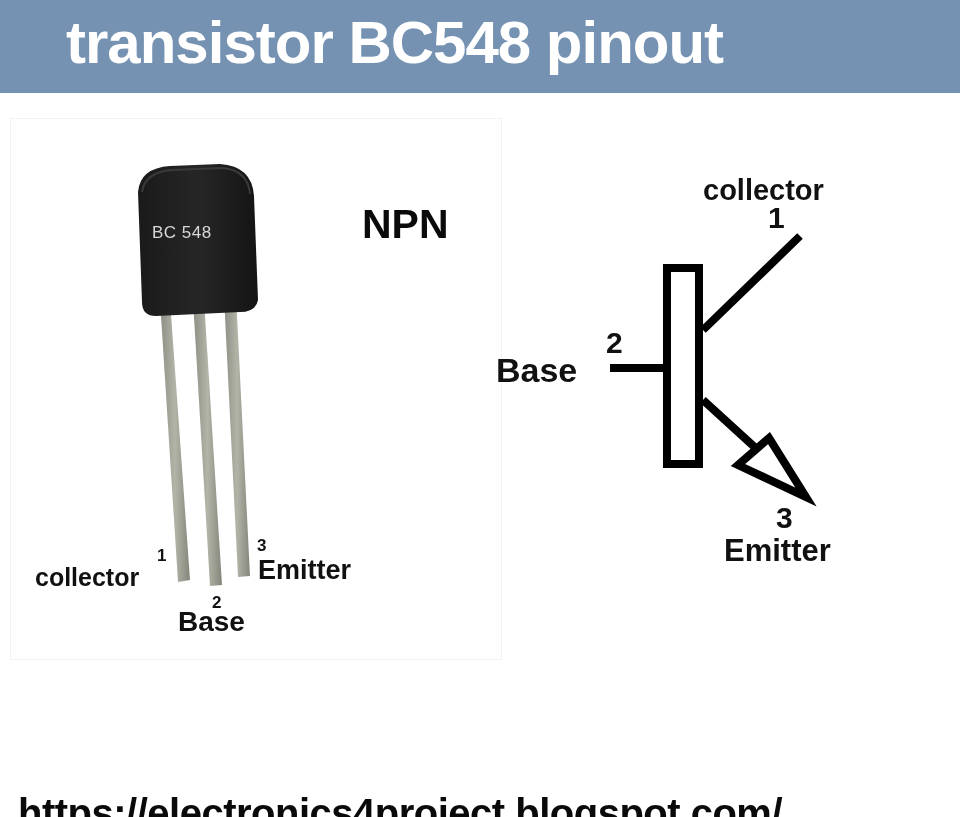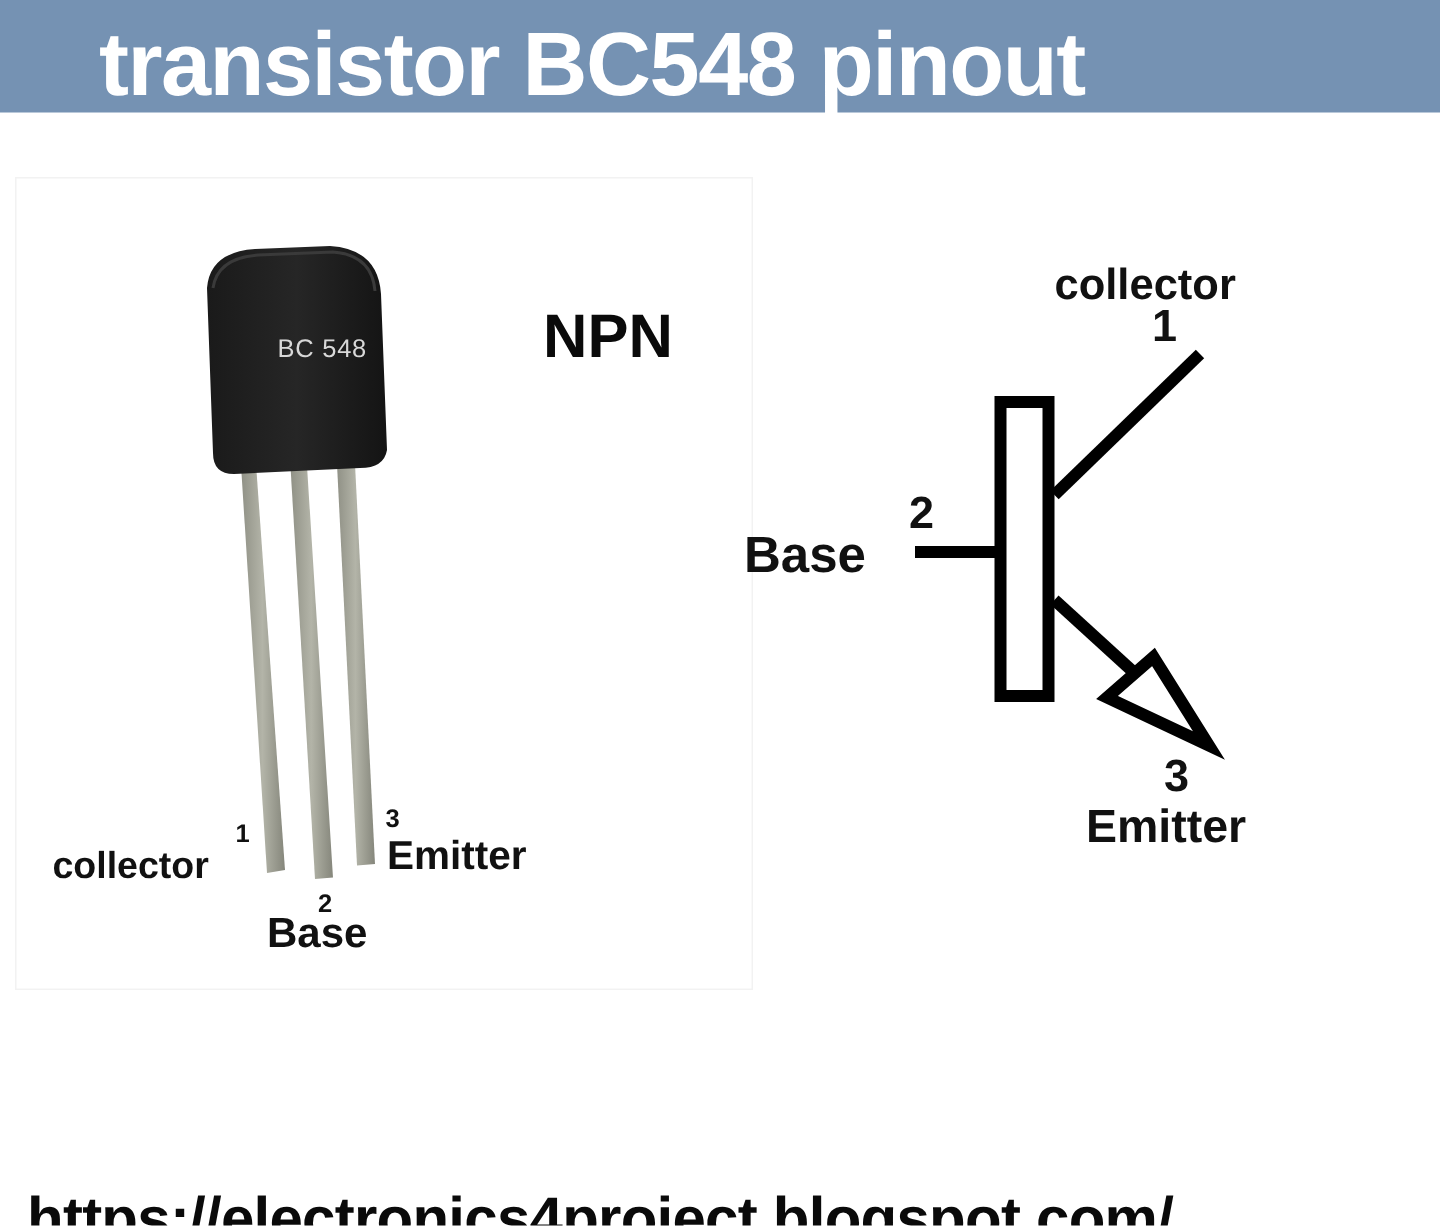--- a/index.html
+++ b/index.html
@@ -1,21 +1,21 @@
 <!DOCTYPE html>
 <html><head>
 <meta charset="utf-8">
 <style>
   html, body { margin: 0; padding: 0; }
   body {
     width: 960px; height: 817px; position: relative; overflow: hidden;
     background: #ffffff; font-family: "Liberation Sans", sans-serif;
   }
   .header {
-    position: absolute; left: 0; top: 0; width: 960px; height: 75px;
+    position: absolute; left: 0; top: 0; width: 960px; height: 93px;
     background: #7592b3;
   }
   .header-title {
     position: absolute; left: 66px; top: 4px;
     font-size: 60px; font-weight: bold; color: #ffffff;
     letter-spacing: -1px; line-height: 78px; white-space: nowrap;
   }
   .lbl { position: absolute; font-weight: bold; color: #111; white-space: nowrap; line-height: 1; }
   .npn { left: 362px; top: 204px; font-size: 41px; color: #0a0a0a; }
   .footer {
@@ -49,21 +49,21 @@
   </defs>
 
   <path d="M160 300 L170 300 L190 580 L178 582 Z" fill="url(#leg)"></path>
   <path d="M193 300 L204 300 L222 585 L210 586 Z" fill="url(#leg)"></path>
   <path d="M224 296 L236 296 L250 576 L238 577 Z" fill="url(#leg)"></path>
 
   <path d="M138 192 Q140 168 170 166 L220 164 Q252 166 254 196 L258 300 Q256 312 240 312 L156 316 Q142 316 142 302 Z" fill="url(#bodyg)"></path>
   <path d="M142 192 Q145 172 172 170 L222 168 Q248 170 250 194" fill="none" stroke="#3a3a3a" stroke-width="2"></path>
 </svg>
 
-<div class="lbl" style="left:185px;top:224px;font-size:17px;font-weight:normal;color:#d8d8d8;letter-spacing:0.5px;">BC 548</div>
+<div class="lbl" style="left:152px;top:224px;font-size:17px;font-weight:normal;color:#d8d8d8;letter-spacing:0.5px;">BC 548</div>
 
 <div class="lbl" style="left:157px;top:547px;font-size:17px;">1</div>
 <div class="lbl" style="left:35px;top:565px;font-size:25px;">collector</div>
 <div class="lbl" style="left:212px;top:594px;font-size:17px;">2</div>
 <div class="lbl" style="left:178px;top:608px;font-size:28px;">Base</div>
 <div class="lbl" style="left:257px;top:537px;font-size:17px;">3</div>
 <div class="lbl" style="left:258px;top:557px;font-size:27px;">Emitter</div>
 
 <div class="lbl npn">NPN</div>
 

